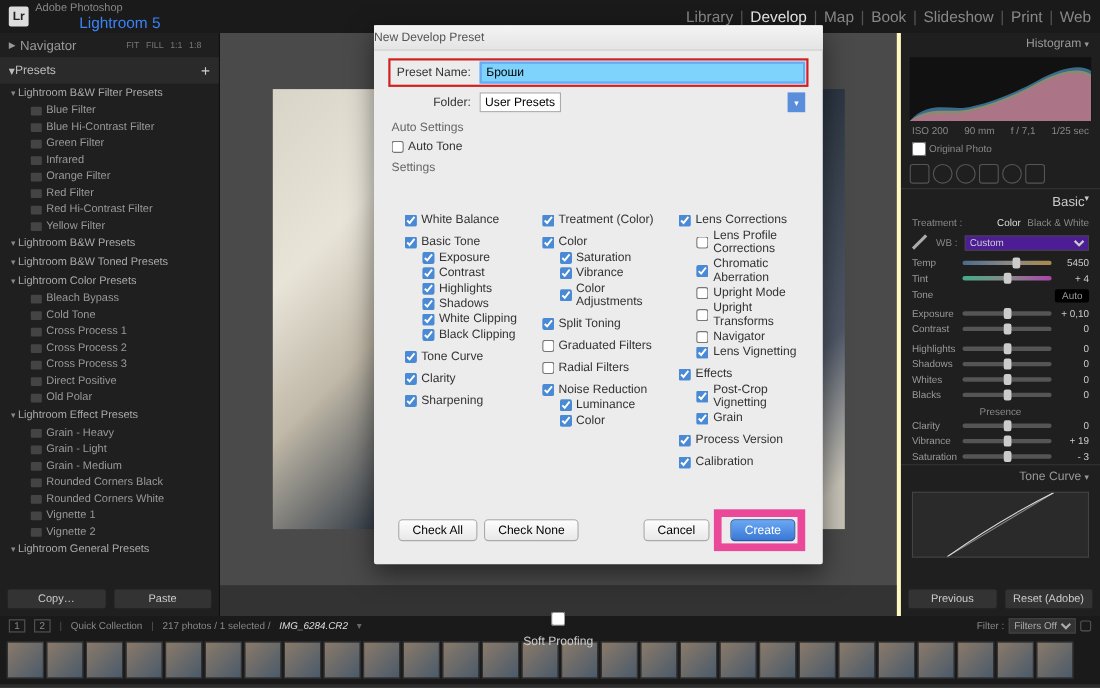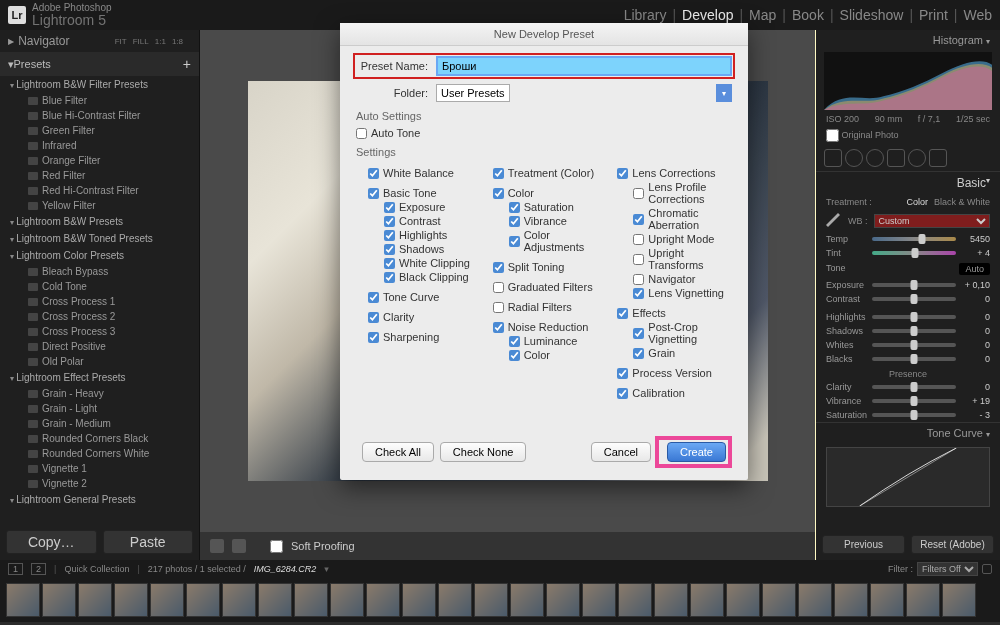--- a/index.html
+++ b/index.html
@@ -1,64 +1,64 @@
 <!DOCTYPE html>
 <html><head>
 <meta charset="utf-8">
 <style>
 * { box-sizing: border-box; margin: 0; padding: 0; font-family: "Helvetica Neue", Arial, sans-serif; }
 body { background: #2c2c2c; color: #bbb; font-size: 11px; width: 1000px; height: 625px; overflow: hidden; position: relative; }
 
 .topbar { height: 30px; background: #1a1a1a; display: flex; align-items: center; padding: 0 8px; }
 .logo { width: 18px; height: 18px; background: #ddd; color: #222; font-weight: bold; font-size: 11px; text-align: center; line-height: 18px; border-radius: 2px; margin-right: 6px; }
 .app-title { font-size: 10px; color: #888; line-height: 1.1; }
-.app-title .sub { font-size: 14px; color: #737373; }
+.app-title .sub { font-size: 14px; color: #3b82f6; margin-left: 40px; }
 .modules { margin-left: auto; display: flex; gap: 6px; font-size: 14px; color: #888; }
 .modules span { cursor: pointer; }
 .modules .sep { color: #555; }
 .modules .active { color: #eee; border-bottom: 1px solid #888; }
 
 .main { display: flex; height: 530px; }
 
 .leftpanel { width: 200px; background: #1f1f1f; border-right: 1px solid #111; display: flex; flex-direction: column; }
 .panel-hdr { padding: 4px 8px; color: #999; font-size: 12px; display: flex; align-items: center; }
 .panel-hdr .tri { margin-right: 4px; font-size: 8px; }
 .navrow { display: flex; gap: 6px; padding: 2px 8px; font-size: 8px; color: #777; align-items: center; margin-left: auto; }
 .presets-hdr { display: flex; align-items: center; padding: 4px 8px; background: #2a2a2a; }
 .presets-hdr .plus { margin-left: auto; color: #ccc; cursor: pointer; font-size: 14px; }
 .preset-list { flex: 1; overflow-y: auto; font-size: 10px; }
 .preset-folder { padding: 3px 10px; color: #aaa; cursor: pointer; }
 .preset-folder::before { content: "▾ "; font-size: 8px; color: #888; }
 .preset-item { padding: 2px 10px 2px 28px; color: #999; cursor: pointer; display: flex; align-items: center; gap: 4px; }
 .preset-item .sq { width: 10px; height: 8px; background: #444; border-radius: 1px; flex-shrink: 0; }
 .btnrow { display: flex; gap: 6px; padding: 6px; }
-.btnrow button { flex: 1; background: #333; color: #ccc; border: 1px solid #222; border-radius: 3px; font-size: 14px; padding: 3px 0; cursor: pointer; margin-top: 20px; }
+.btnrow button { flex: 1; background: #333; color: #ccc; border: 1px solid #222; border-radius: 3px; font-size: 10px; padding: 3px 0; cursor: pointer; margin-top: 20px; }
 
 .center { flex: 1; background: #4a4a4a; position: relative; display: flex; flex-direction: column; }
 .photo-area { flex: 1; display: flex; align-items: center; justify-content: center; padding: 28px 20px; }
 .photo { width: 520px; height: 400px; background: linear-gradient(135deg, #d8d4c8 0%, #e8e4d8 20%, #c0b8a8 35%, #2a3440 55%, #3a4450 65%, #505868 80%, #c8c4b8 95%); position: relative; }
 .photo::after { content: ""; position: absolute; left: 20%; top: 30%; width: 45%; height: 55%; background: radial-gradient(ellipse, #1a2028 20%, #2a3038 45%, transparent 70%); }
-.toolbar-bot { height: 28px; background: #333; display: flex; align-items: center; padding: 0 10px; gap: 8px; font-size: 11px; color: #ccc; }
+.toolbar-bot { height: 28px; background: #333; display: flex; align-items: center; padding: 0 10px; gap: 8px; font-size: 11px; color: #ccc; flex-direction: column; }
 .tb-ico { width: 14px; height: 14px; background: #555; border-radius: 2px; }
 
-.rightpanel { width: 185px; background: #1f1f1f; border-left: 1px solid #fef9c3; display: flex; flex-direction: column; font-size: 10px; overflow: hidden; }
+.rightpanel { width: 185px; background: #1f1f1f; border-left: 4px solid #fef9c3; display: flex; flex-direction: column; font-size: 10px; overflow: hidden; }
 .histo-title { text-align: right; padding: 4px 10px; color: #999; font-size: 11px; }
 .histogram { height: 58px; margin: 2px 8px; background: #111; position: relative; overflow: hidden; }
 .histogram svg { width: 100%; height: 100%; }
 .histo-info { display: flex; justify-content: space-between; padding: 2px 10px; color: #888; font-size: 9px; }
 .orig-photo { padding: 3px 10px; color: #888; font-size: 9px; }
 .orig-photo input { vertical-align: middle; }
 .adj-icons { display: flex; gap: 3px; padding: 4px 8px; }
 .adj-icons .ai { width: 18px; height: 18px; border: 1px solid #555; border-radius: 9px; cursor: pointer; }
 .adj-icons .ai.sq { border-radius: 3px; }
 .basic-hdr { display: flex; justify-content: flex-end; padding: 4px 10px; color: #ccc; font-size: 12px; border-top: 1px solid #333; }
 .treat-row { display: flex; padding: 3px 10px; font-size: 9px; color: #888; gap: 6px; }
 .treat-row .active { color: #ddd; }
 .wb-row { display: flex; padding: 3px 10px; font-size: 9px; color: #888; align-items: center; gap: 6px; }
-.wb-row select { background: #7f1d1d; color: #ccc; border: 1px solid #444; font-size: 9px; flex: 1; }
+.wb-row select { background: #4c1d95; color: #ccc; border: 1px solid #444; font-size: 9px; flex: 1; }
 .slider-row { display: flex; align-items: center; padding: 2px 10px; gap: 4px; }
 .slider-row .lbl { width: 42px; color: #999; font-size: 9px; }
 .slider-row .track { flex: 1; height: 4px; background: linear-gradient(90deg, #4a6a8a, #888, #aa8a4a); border-radius: 2px; position: relative; }
 .slider-row .track.gray { background: #555; }
 .slider-row .knob { position: absolute; width: 7px; height: 10px; background: #ccc; border-radius: 2px; top: -3px; left: 60%; transform: translateX(-50%); }
 .slider-row .val { width: 30px; text-align: right; color: #ccc; font-size: 9px; }
 .section-lbl { text-align: center; padding: 3px 0 1px; color: #888; font-size: 9px; }
 .tone-auto { display: flex; padding: 3px 10px; color: #999; font-size: 9px; }
 .tone-auto .auto { margin-left: auto; background: #000000; padding: 1px 6px; border-radius: 2px; cursor: pointer; }
 .tcurve { text-align: right; padding: 4px 10px; color: #999; font-size: 11px; border-top: 1px solid #333; }
@@ -69,42 +69,42 @@
 
 .filmstrip { height: 62px; background: #1a1a1a; display: flex; flex-direction: column; }
 .fs-top { height: 18px; display: flex; align-items: center; padding: 0 8px; gap: 8px; font-size: 9px; color: #888; }
 .fs-top .fs-r { margin-left: auto; display: flex; gap: 4px; align-items: center; }
 .fs-top select { background: #333; color: #aaa; border: 1px solid #444; font-size: 9px; }
 .fs-thumbs { flex: 1; display: flex; align-items: center; padding: 2px 6px; gap: 2px; overflow: hidden; }
 .thumb { width: 34px; height: 34px; background: linear-gradient(135deg, #8a7a6a, #4a5a6a); border: 1px solid #333; flex-shrink: 0; }
 
 
 .dialog { position: absolute; left: 340px; top: 23px; width: 408px; background: #ececec; color: #333; border-radius: 2px; box-shadow: 0 8px 24px rgba(0,0,0,0.5); font-size: 11px; }
-.dlg-title { text-align: center; padding: 5px 0; color: #555; border-bottom: 1px solid #ccc; background: linear-gradient(#f4f4f4, #e4e4e4); }
+.dlg-title { padding: 5px 0; color: #555; border-bottom: 1px solid #ccc; background: linear-gradient(#f4f4f4, #e4e4e4); }
 .dlg-body { padding: 10px 16px 12px; }
 .dlg-row { display: flex; align-items: center; margin-bottom: 8px; }
 .dlg-row label { width: 80px; text-align: right; padding-right: 8px; color: #333; }
 .dlg-row input[type=text] { flex: 1; border: 1px solid #aaa; padding: 2px 4px; font-size: 11px; }
 .dlg-row select { flex: 1; border: 1px solid #aaa; background: #fff; padding: 2px 4px; font-size: 11px; appearance: none; }
 .sel-wrap { flex: 1; position: relative; }
 .sel-wrap .arr { position: absolute; right: 0; top: 0; width: 16px; height: 100%; background: #5a8edc; display: flex; align-items: center; justify-content: center; color: #fff; font-size: 8px; }
 .fieldset { border: none; margin: 6px 0; }
 .fieldset-title { color: #666; margin-bottom: 4px; }
 .auto-tone { padding: 2px 0 2px 12px; }
 .settings-cols { display: flex; gap: 10px; padding: 4px 0 4px 12px; }
-.settings-cols .col { flex: 1; }
+.settings-cols .col { flex: 1; margin-top: 27px; }
 .chk { display: flex; align-items: center; gap: 4px; padding: 1px 0; }
 .chk.sub { padding-left: 16px; }
 .chk input { accent-color: #4a8ad4; width: 11px; height: 11px; }
 .dlg-foot { display: flex; padding: 8px 16px 12px; align-items: center; }
 .dlg-foot .spacer { flex: 1; }
 .dlg-btn { background: linear-gradient(#fdfdfd, #e8e8e8); border: 1px solid #aaa; border-radius: 4px; padding: 3px 12px; font-size: 11px; cursor: pointer; margin-left: 6px; }
 .dlg-btn.primary { background: linear-gradient(#6aa8f4, #3a78d4); color: #fff; border-color: #2a5aa4; }
 .hilite-red { outline: 2px solid #d02020; outline-offset: 1px; }
-.hilite-red2 { border: 4px solid #ec4899; padding: 2px; margin-left: 4px; display: inline-block; }
+.hilite-red2 { border: 7px solid #ec4899; padding: 2px; margin-left: 4px; display: inline-block; }
 
 .eyedrop { width: 16px; height: 16px; display: inline-block; }
 </style>
 </head>
 <body>
 
 <div class="topbar">
   <div class="logo">Lr</div>
   <div class="app-title">
     <div>Adobe Photoshop</div>

